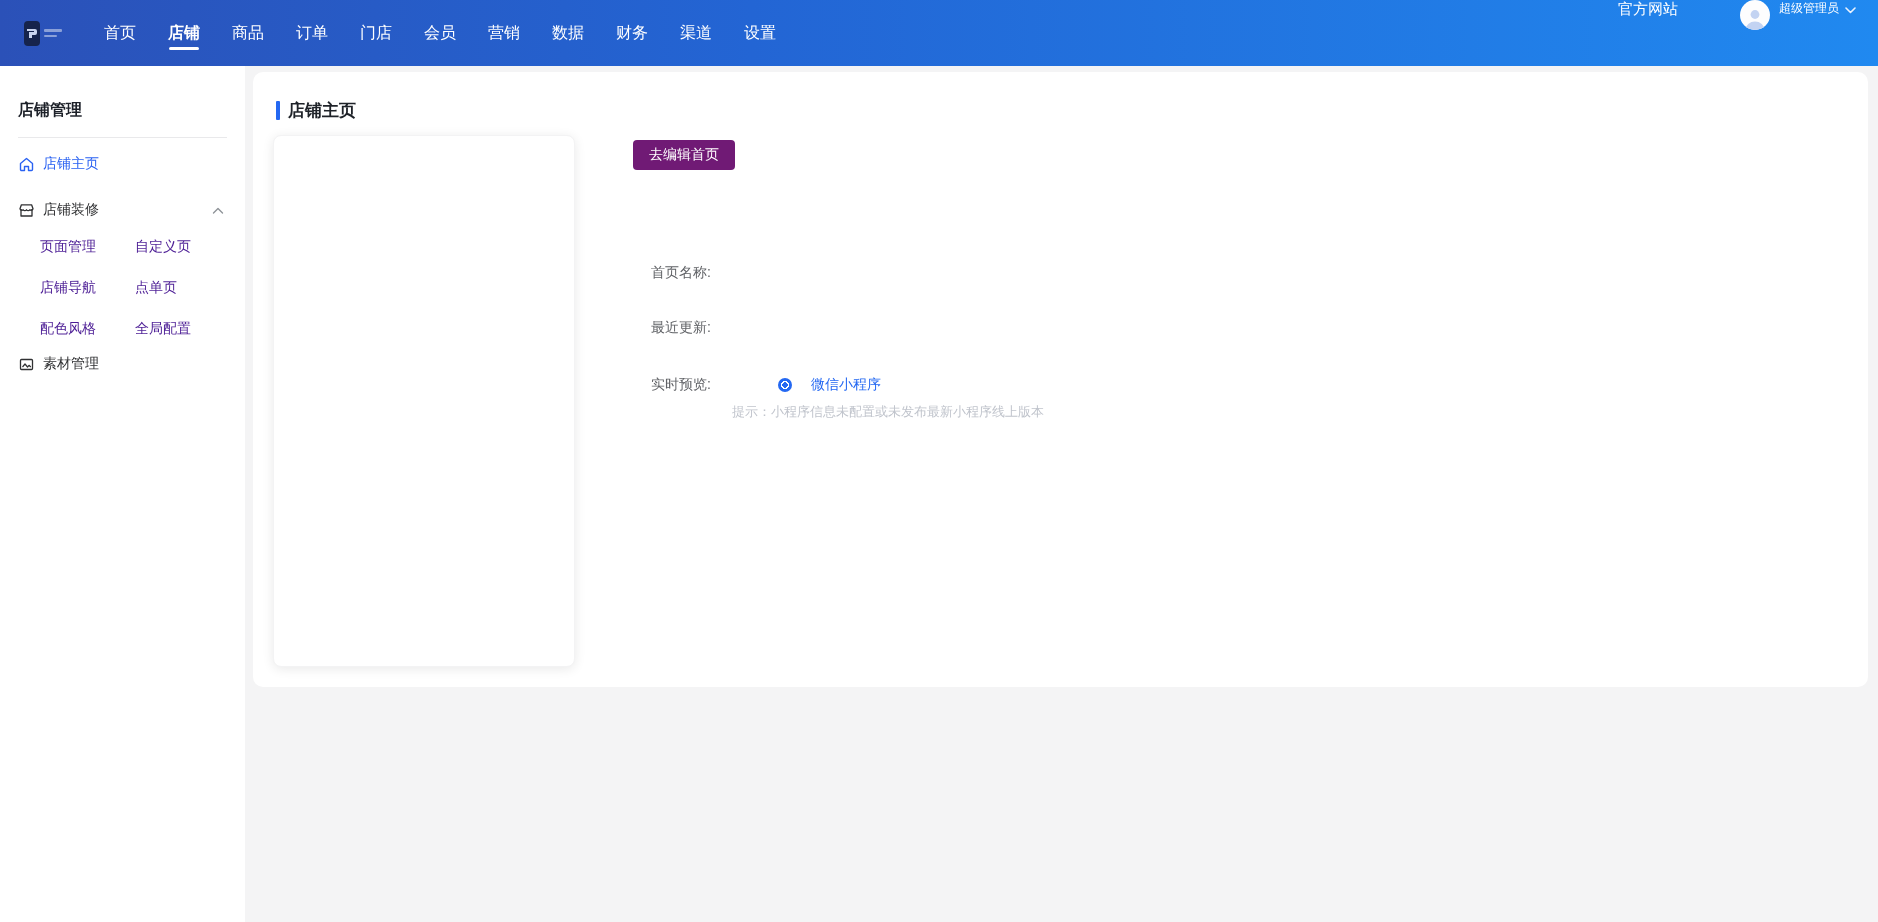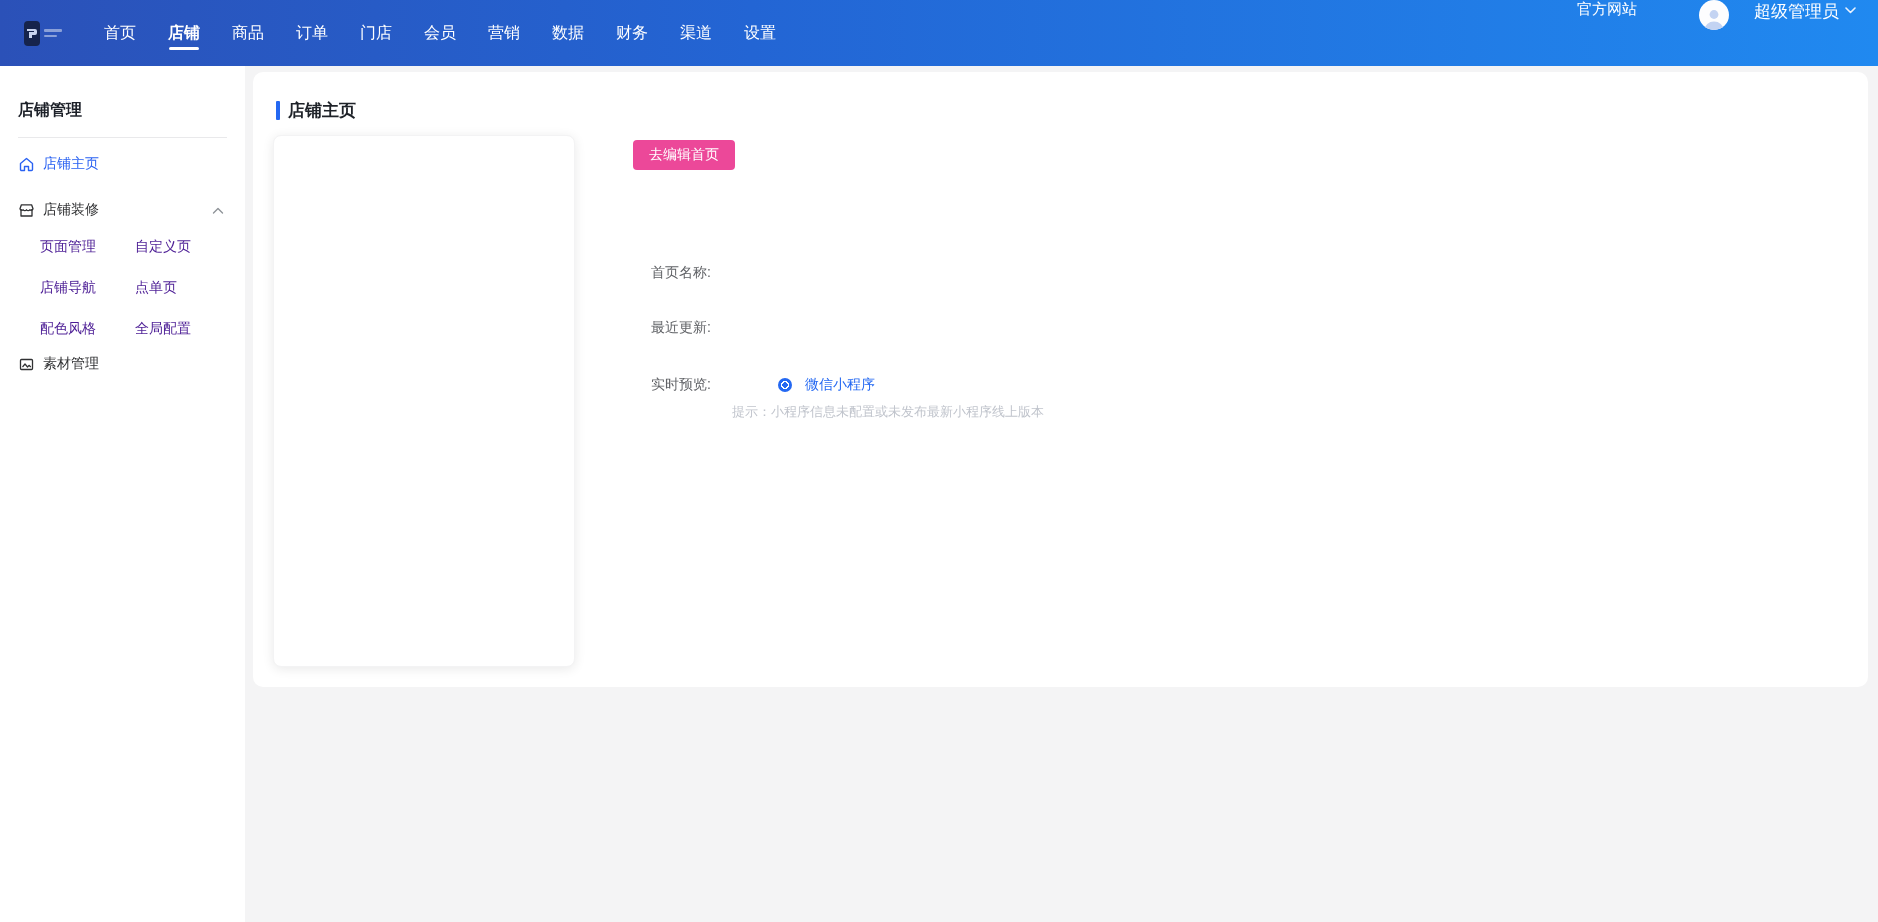--- a/index.html
+++ b/index.html
@@ -28,21 +28,21 @@
     font-size:16px; color:#fff; cursor:pointer; white-space:nowrap; }
   .nav-item.active { font-weight:bold; }
   .nav-item.active::after { content:""; position:absolute; left:50%; top:47px;
     transform:translateX(-50%); width:30px; height:3px; background:#fff; border-radius:2px; }
 
   .header-right { position:absolute; right:22px; top:0; height:66px;
     display:flex; align-items:flex-start; }
   .site-link { font-size:15px; color:#fff; margin-right:62px; cursor:pointer; }
   .avatar { width:30px; height:30px; border-radius:50%; background:#fdfdfe;
     display:flex; align-items:flex-end; justify-content:center; overflow:hidden; margin-right:9px; }
-  .user-name { font-size:17px; color:#fff; cursor:pointer;margin-left:16px; }
+  .user-name { font-size:12px; color:#fff; cursor:pointer; }
   .chevron-down { margin-left:6px; display:inline-block; }
 
   
   .sidebar { position:absolute; left:0; top:66px; width:245px; height:856px;
     background:#fff; }
   .sidebar-title { font-size:16px; font-weight:bold; color:#1d2129;
     padding:26px 18px 0 18px;margin-top:8px; }
   .sidebar-divider { height:1px; background:#e9e9eb; margin:16px 18px 0 18px; }
   .side-item { position:relative; display:flex; align-items:center;
     padding:0 18px; height:40px; margin-top:6px; font-size:14px; color:#303133; cursor:pointer; }
@@ -58,32 +58,32 @@
     background:#fff; border-radius:10px; }
   .section-title-row { position:absolute; left:23px; top:27px; display:flex; align-items:center; }
   .accent-bar { width:4px; height:19px; background:#2468f2; border-radius:1px; margin-right:8px; }
   .section-title { font-size:17px; font-weight:bold; color:#1f2329; }
 
   .preview-panel { position:absolute; left:20px; top:63px; width:302px; height:532px;
     background:#fff; border:1px solid #f3f3f4; border-radius:8px;
     box-shadow:0 2px 12px rgba(0,0,0,.09); }
 
   .edit-btn { position:absolute; left:380px; top:68px; width:102px; height:30px;
-    background:#ec4899; color:#fff; font-size:14px; border:none; border-radius:4px;
+    background:#701a75; color:#fff; font-size:14px; border:none; border-radius:4px;
     cursor:pointer; font-family:inherit; }
 
   .field-row { position:absolute; left:398px; font-size:14px; color:#606266; display:flex; align-items:center; }
   .row-name   { top:192px; }
   .row-update { top:247px;align-items:flex-end; }
   .row-preview{ top:304px; }
 
   .radio-dot { width:14px; height:14px; border-radius:50%; margin-left:67px;
     background:radial-gradient(circle,#2468f2 0 2.6px,#ffffff 2.6px 4.2px,#2468f2 4.2px);
     display:inline-block; cursor:pointer; }
-  .mp-link { color:#2468f2; margin-left:13px; cursor:pointer; }
+  .mp-link { color:#2468f2; margin-left:19px; cursor:pointer; }
   .hint { position:absolute; left:479px; top:331px; font-size:13px; color:#c0c4cc; }
 </style>
 </head>
 <body>
 
 <div class="header">
   <div class="logo-wrap">
     <div class="logo-box">
       <svg width="15" height="15" viewBox="0 0 15 15">
         <path d="M2 3 h8 a2 2 0 0 1 2 2 v2 a2 2 0 0 1 -2 2 h-3 v3 h-3 v-6 h5 v-1 h-7 z" fill="#c9d4ee"></path>

